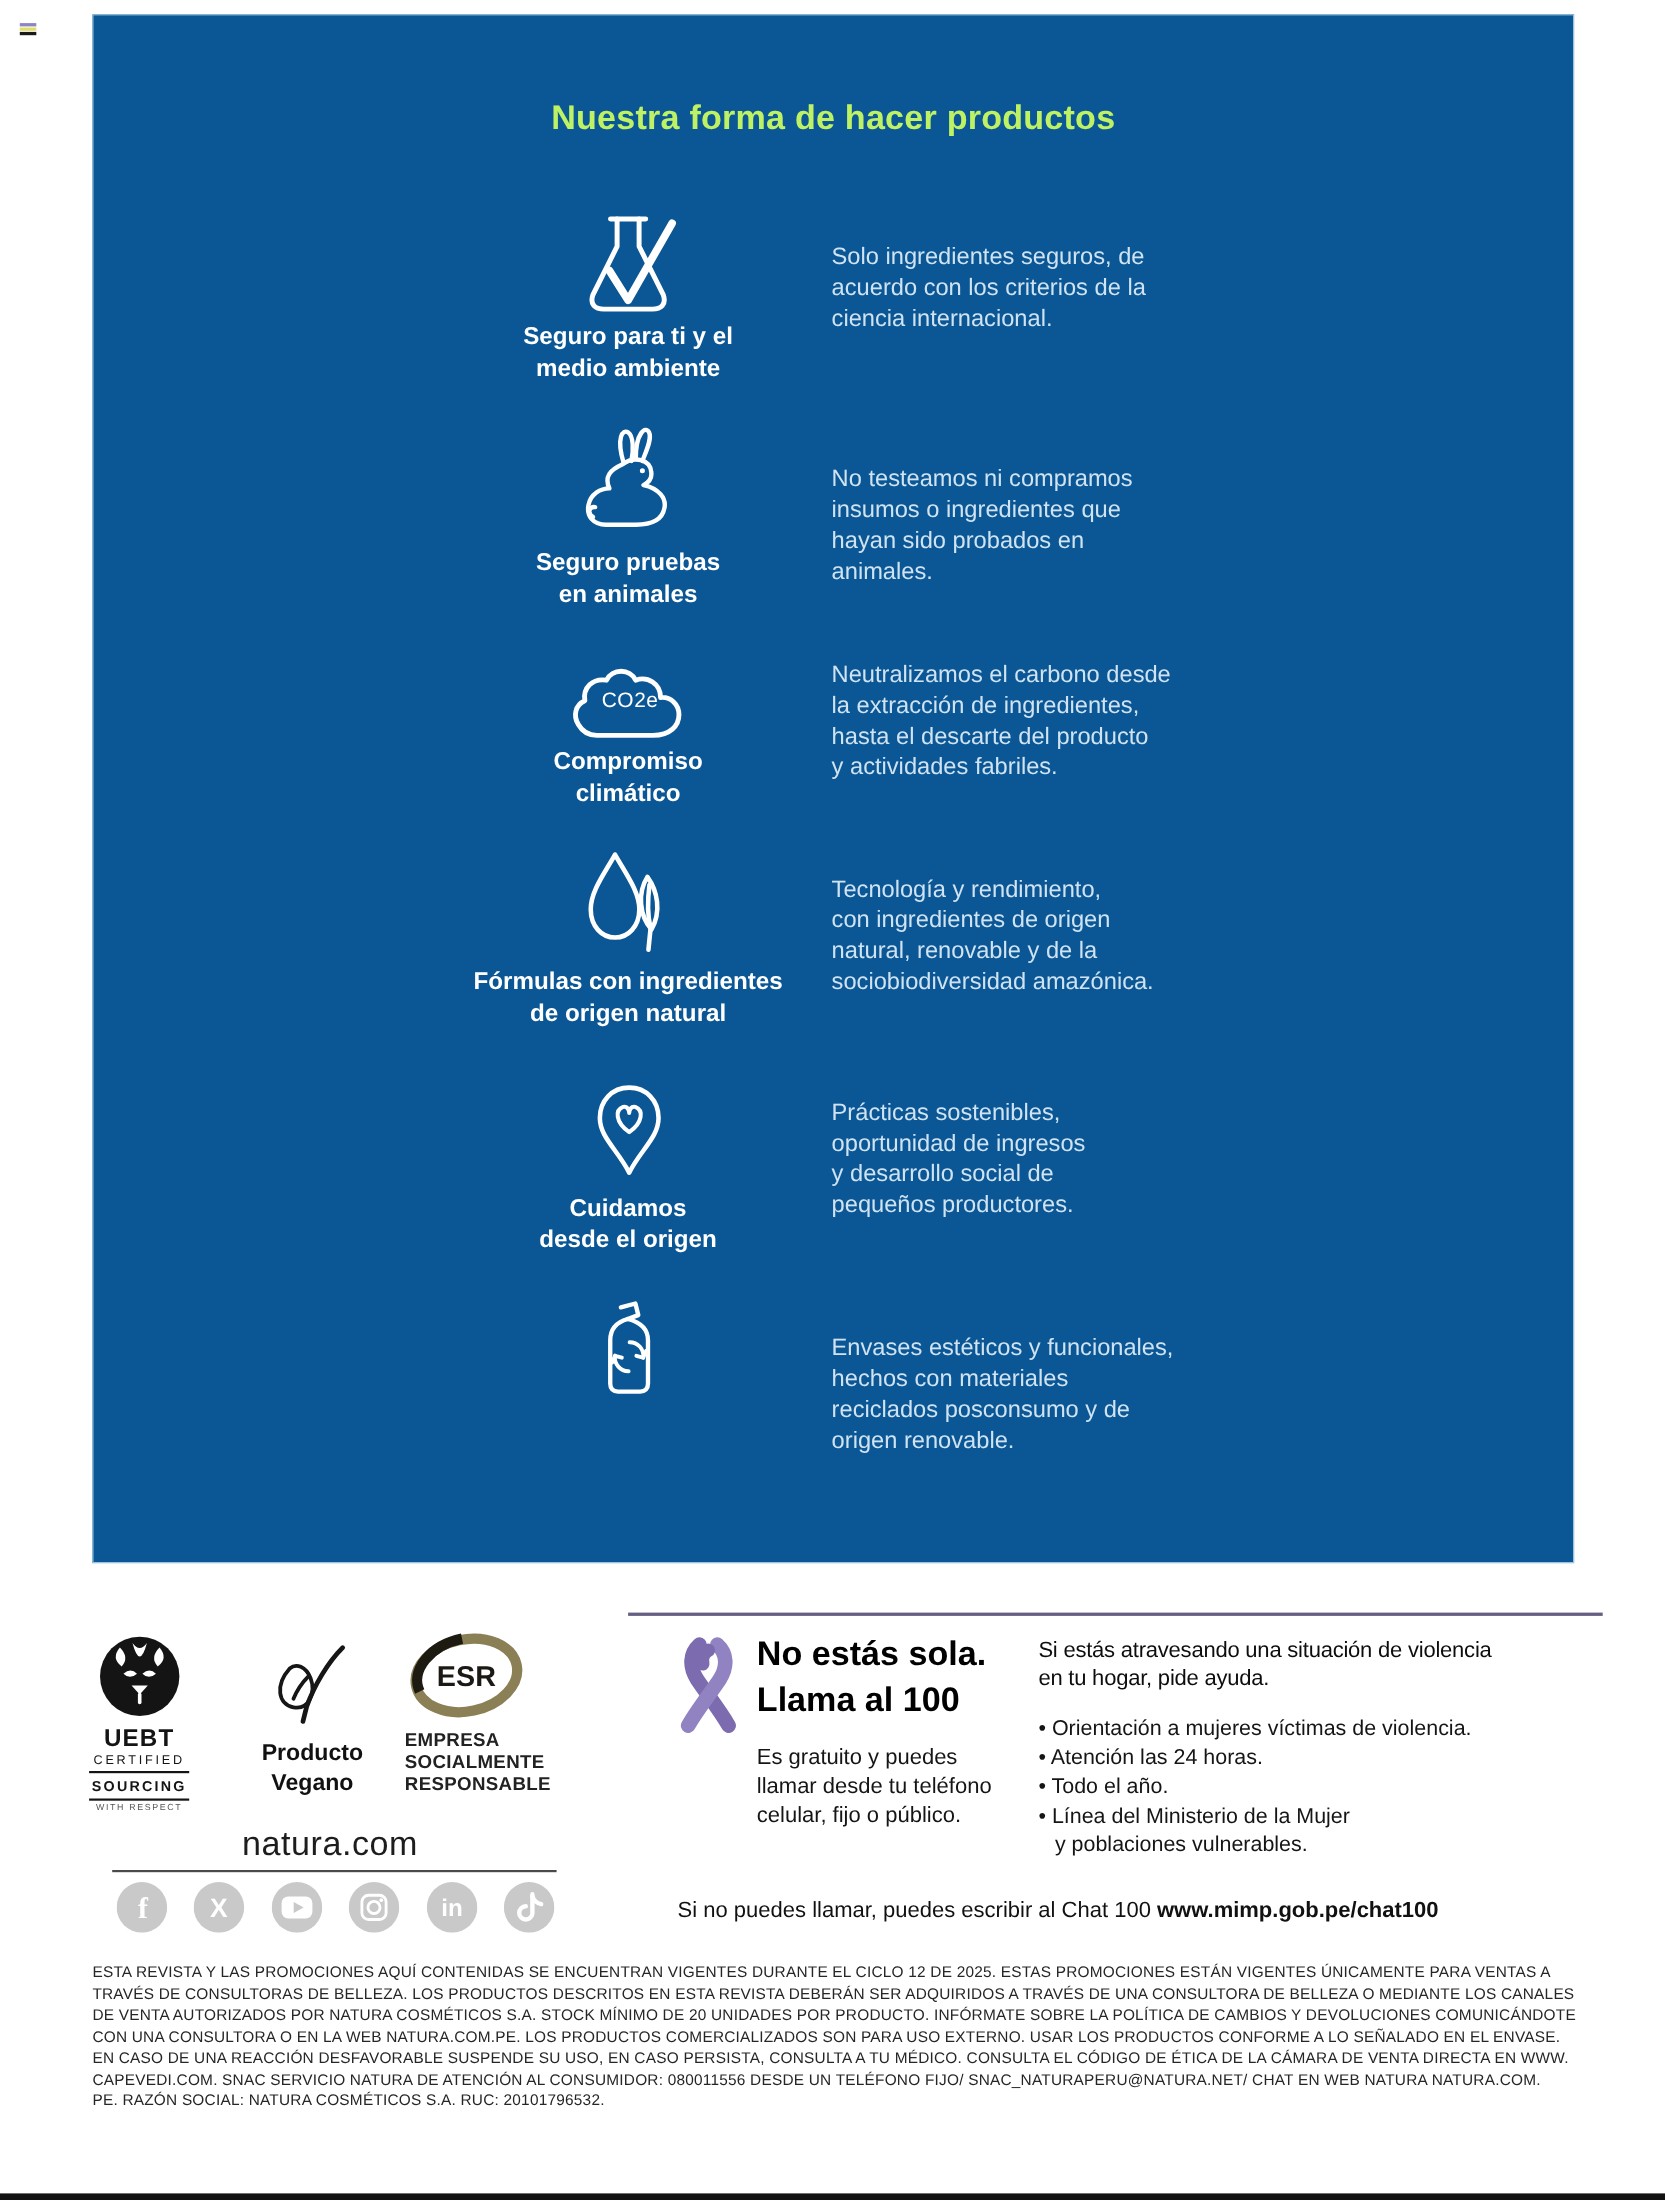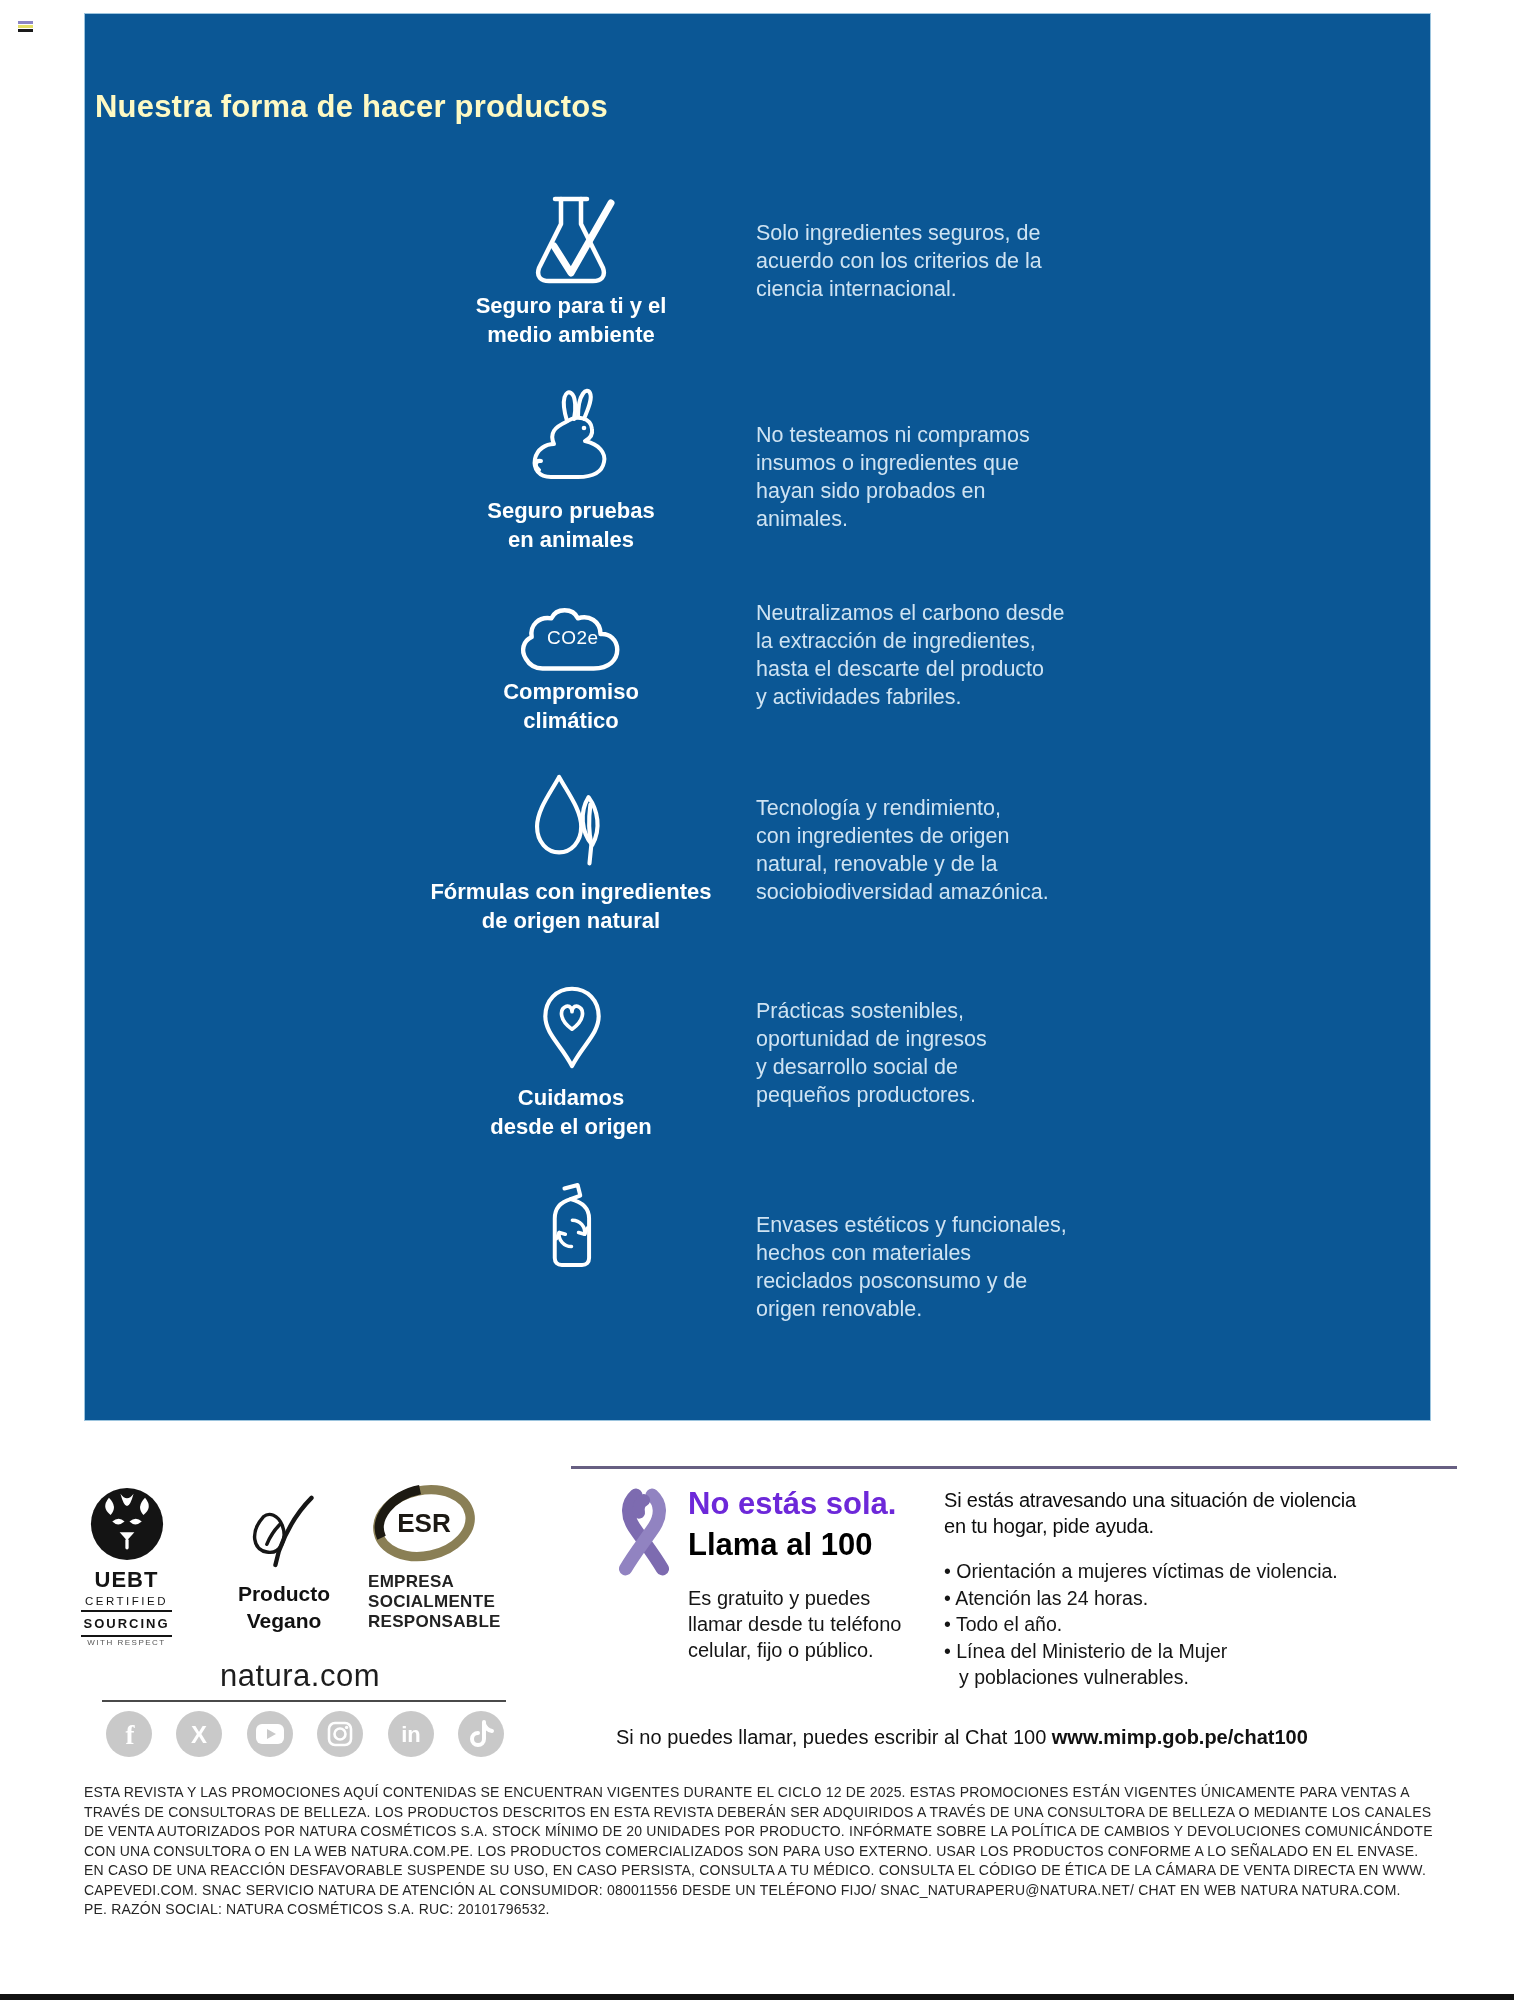--- a/index.html
+++ b/index.html
@@ -6,22 +6,22 @@
   .page{position:relative;width:1514px;height:2000px;background:#ffffff;
         font-family:"Liberation Sans",sans-serif;overflow:hidden;}
 
   
   .regmark{position:absolute;left:18px;top:21px;width:15px;height:14px;}
   .regmark div{height:3px;margin-bottom:1px;}
 
   
   .bluebox{position:absolute;left:84px;top:13px;width:1347px;height:1408px;
            background:#0B5795;border:1px solid #9cc4de;box-sizing:border-box;}
-  .panel-title{position:absolute;left:10px;top:75px;width:100%;
-               color:#fef9c3;font-size:31px;font-weight:bold;letter-spacing:.2px;}
+  .panel-title{position:absolute;left:0;top:75px;width:100%;text-align:center;
+               color:#bef264;font-size:31px;font-weight:bold;letter-spacing:.2px;}
 
   .row-icon{position:absolute;}
   .row-label{position:absolute;width:360px;text-align:center;color:#ffffff;
              font-size:22px;font-weight:bold;line-height:29px;white-space:pre-line;}
   .row-desc{position:absolute;left:671px;width:500px;color:#CFE3F2;
             font-size:21.5px;line-height:28px;white-space:pre-line;}
   .co2-badge{position:absolute;color:#fff;font-size:19px;letter-spacing:.5px;}
 
   
   .cert{position:absolute;text-align:center;color:#141414;}
@@ -39,21 +39,21 @@
            font-size:31px;color:#1d1d1d;letter-spacing:.5px;}
   .webline{position:absolute;left:102px;top:1700px;width:404px;height:2px;background:#4a4a4a;}
 
   .social{position:absolute;left:106px;top:1711px;width:398px;display:flex;
           justify-content:space-between;}
   .social .dot{width:46px;height:46px;}
 
   
   .purple-line{position:absolute;left:571px;top:1466px;width:886px;height:3px;background:#675F82;}
   .ribbon{position:absolute;left:608px;top:1488px;}
-  .nes-title{position:absolute;left:688px;top:1486px;font-size:31px;font-weight:bold;color:#6d28d9;}
+  .nes-title{position:absolute;left:688px;top:1486px;font-size:31px;font-weight:bold;color:#000000;}
   .nes-sub{position:absolute;left:688px;top:1527px;font-size:31px;font-weight:bold;color:#000000;}
   .nes-free{position:absolute;left:688px;top:1585px;font-size:20px;line-height:26px;
             color:#151515;white-space:pre-line;}
   .situation{position:absolute;left:944px;top:1487px;font-size:20px;line-height:26px;
              color:#0d0d0d;white-space:pre-line;letter-spacing:-.2px;}
   .bullets{position:absolute;left:944px;top:1558px;margin:0;padding:0;list-style:none;
            font-size:19.5px;line-height:26.5px;color:#151515;}
   .bullets li{padding-left:15px;white-space:pre-line;}
   .bullets li::before{content:"• ";margin-left:-15px;}
   .chatline{position:absolute;left:616px;top:1726px;font-size:20px;color:#111;}

